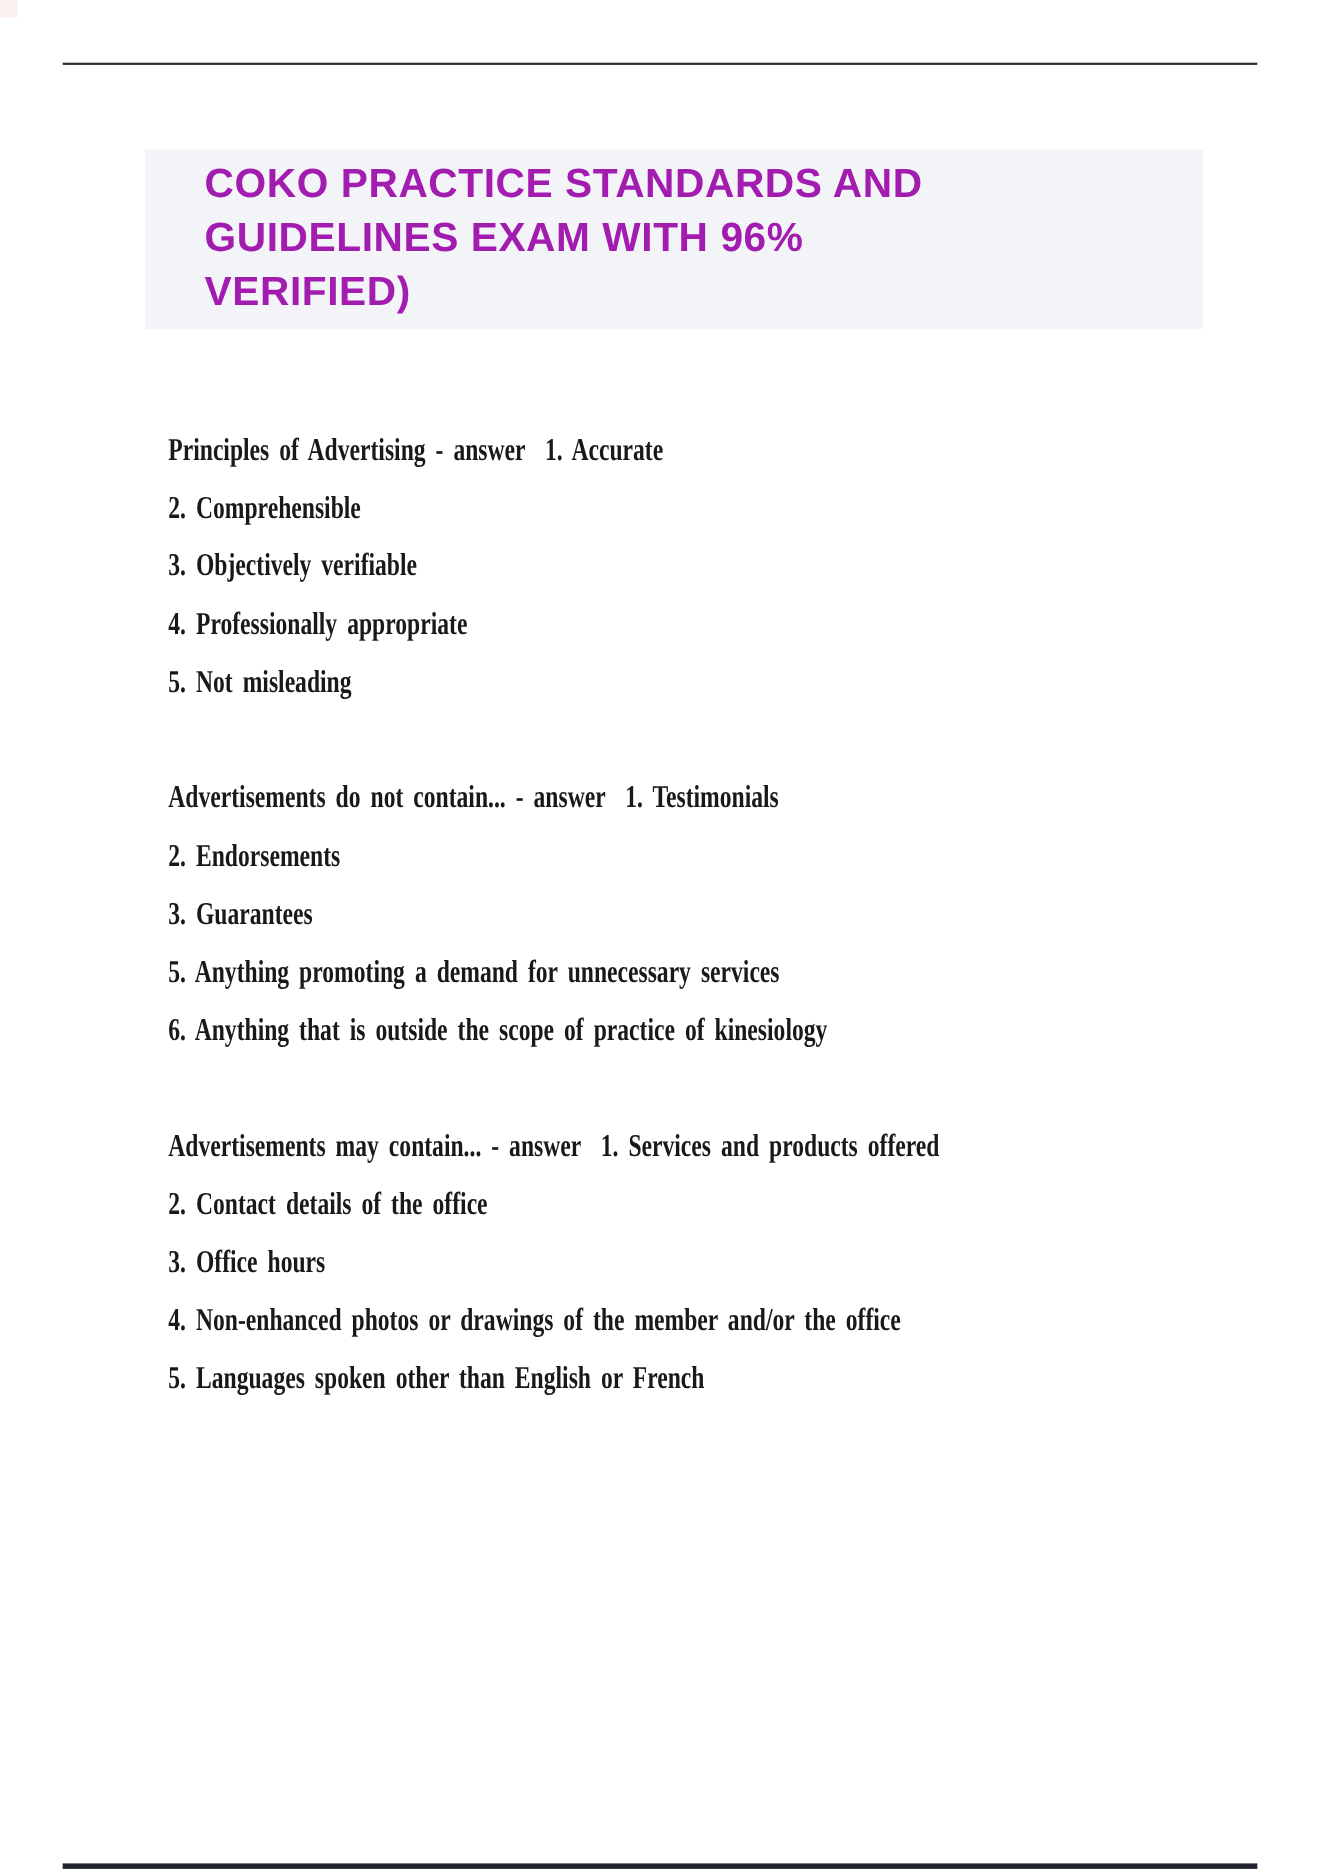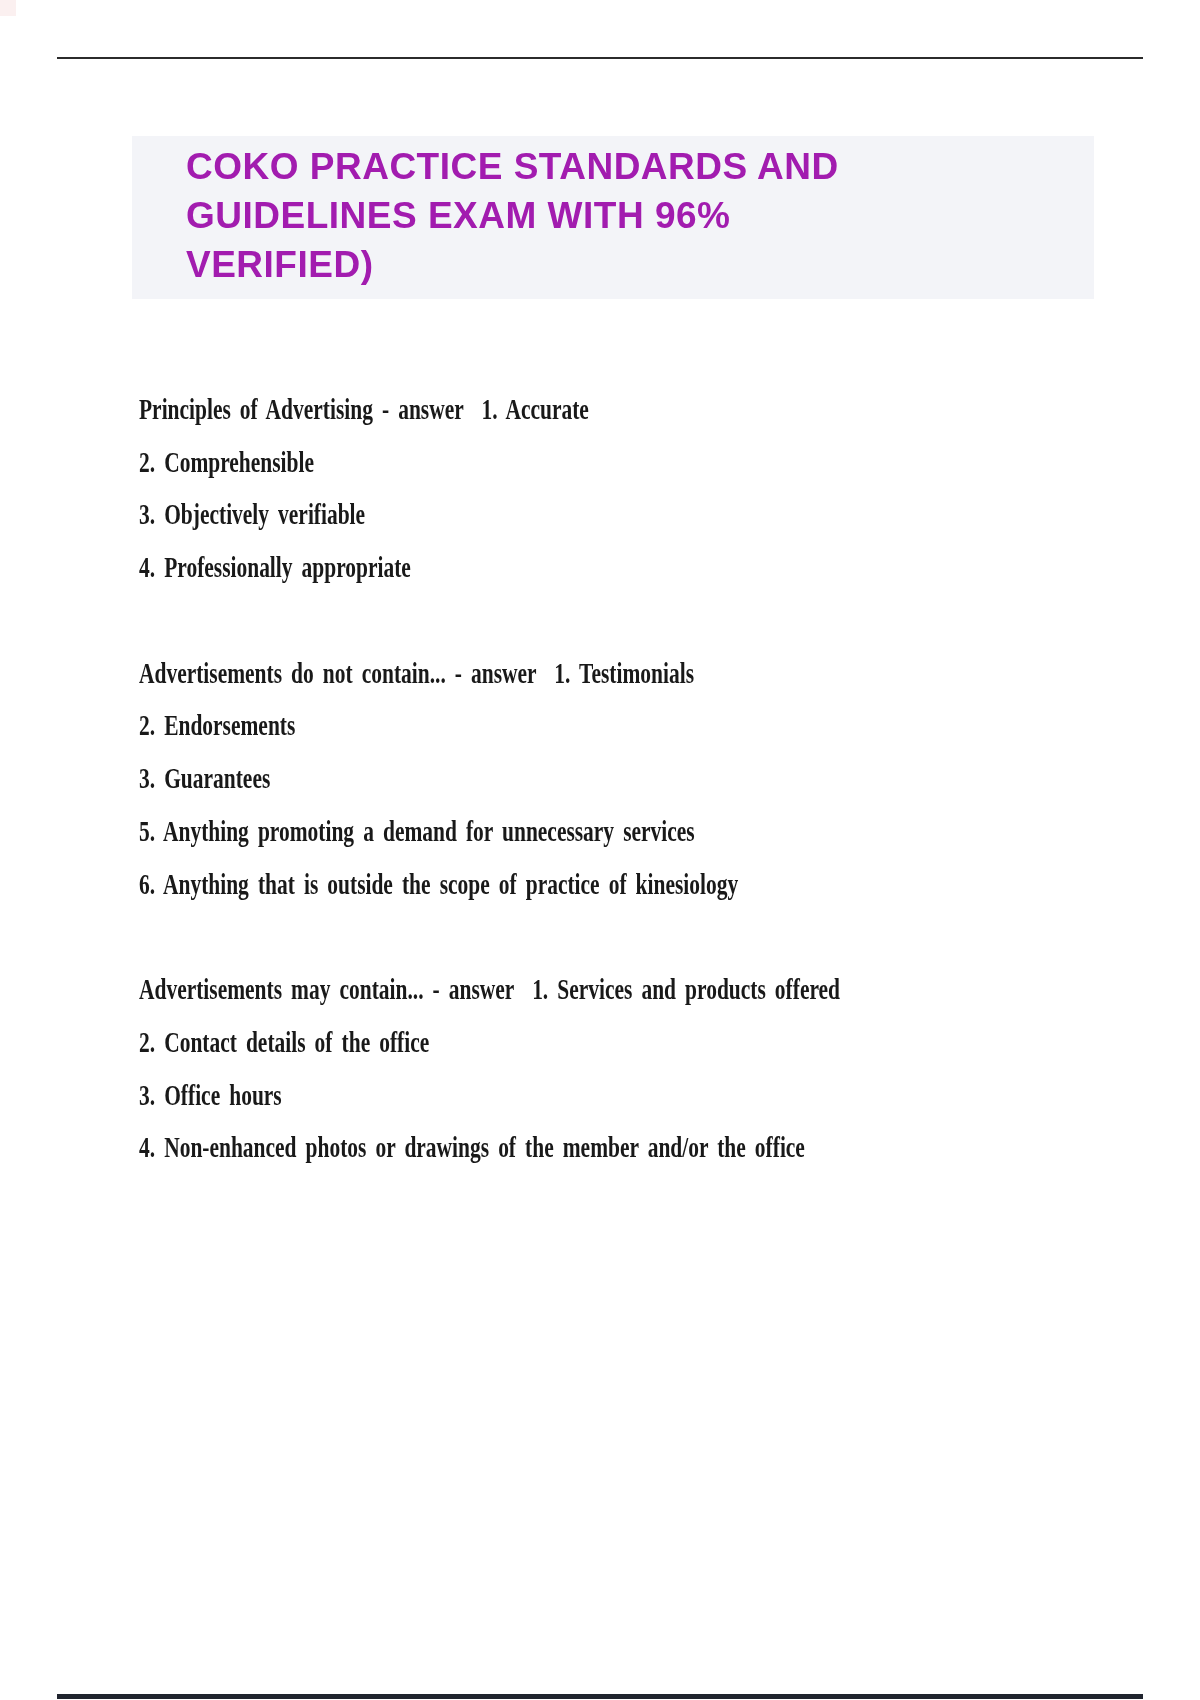--- a/index.html
+++ b/index.html
@@ -45,21 +45,21 @@
     font-weight: 700;
     font-size: 37px;
     line-height: 49px;
     color: #a21caf;
     letter-spacing: 0.5px;
     white-space: pre;
     margin-left: 46px;
   }
   .content {
     position: absolute;
-    left: 139px; top: 383px;
+    left: 153px; top: 383px;
     width: 1000px;
   }
   .qa-section { margin: 0; }
   .qa-section + .qa-section { margin-top: 53px; }
   .qa-line {
     line-height: 52.7px;
     height: 52.7px;
     white-space: pre;
   }
   .qa-line > span {
@@ -85,32 +85,34 @@
   <div class="title-line">VERIFIED)</div>
 </div>
 
 <div class="content">
 
   <div class="qa-section">
     <div class="qa-line"><span>Principles of Advertising - answer  1. Accurate</span></div>
     <div class="qa-line"><span>2. Comprehensible</span></div>
     <div class="qa-line"><span>3. Objectively verifiable</span></div>
     <div class="qa-line"><span>4. Professionally appropriate</span></div>
+    <div class="qa-line"><span>5. Not misleading</span></div>
   </div>
 
   <div class="qa-section">
     <div class="qa-line"><span>Advertisements do not contain... - answer  1. Testimonials</span></div>
     <div class="qa-line"><span>2. Endorsements</span></div>
     <div class="qa-line"><span>3. Guarantees</span></div>
     <div class="qa-line"><span>5. Anything promoting a demand for unnecessary services</span></div>
     <div class="qa-line"><span>6. Anything that is outside the scope of practice of kinesiology</span></div>
   </div>
 
   <div class="qa-section">
     <div class="qa-line"><span>Advertisements may contain... - answer  1. Services and products offered</span></div>
     <div class="qa-line"><span>2. Contact details of the office</span></div>
     <div class="qa-line"><span>3. Office hours</span></div>
     <div class="qa-line"><span>4. Non-enhanced photos or drawings of the member and/or the office</span></div>
+    <div class="qa-line"><span>5. Languages spoken other than English or French</span></div>
   </div>
 
 </div>
 
 <div class="rule-bottom"></div>
 
 </body></html>

